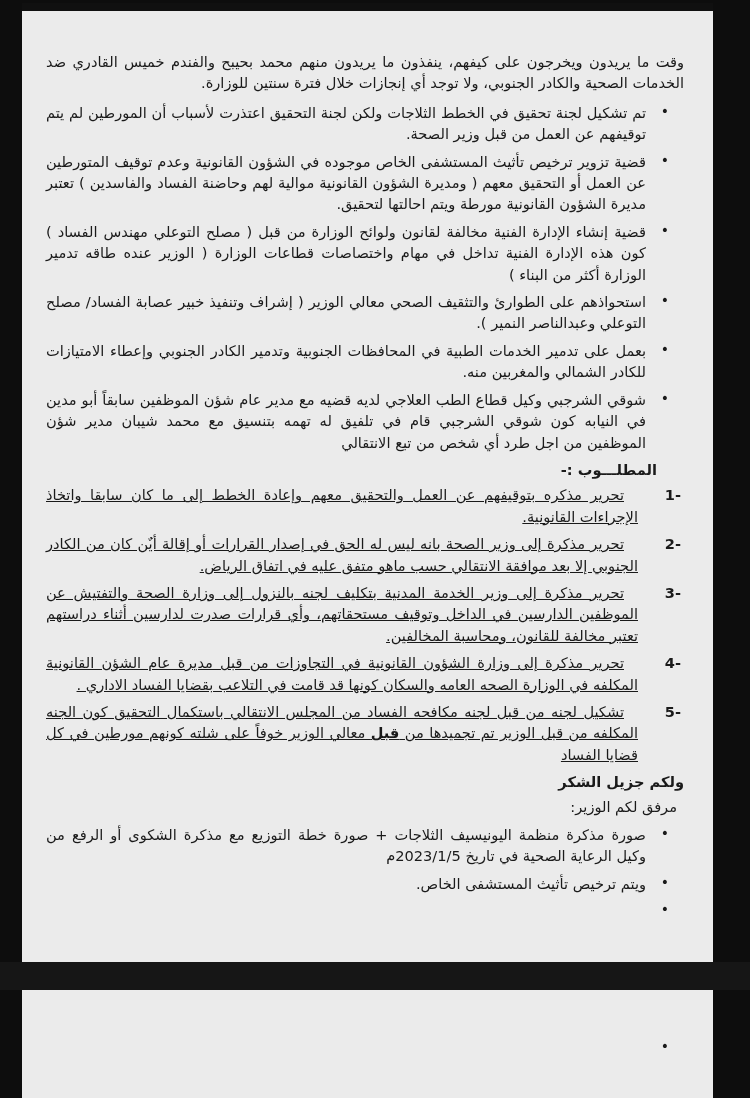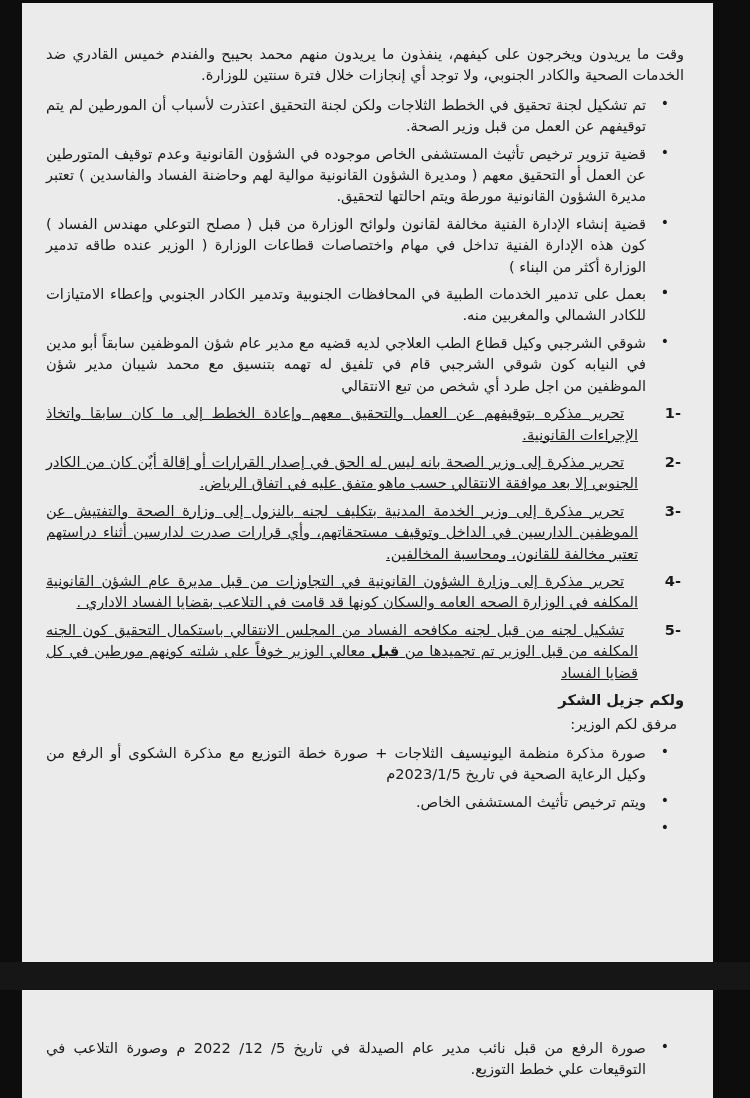--- a/index.html
+++ b/index.html
@@ -15,21 +15,21 @@
     left:22px;
     width:691px;
     background:#ebebeb;
     color:#1a1a1a;
     direction:rtl;
     box-sizing:border-box;
     overflow:hidden;
     font-size:14.6px;
     line-height:21.4px;
   }
-  .page1{top:3px;height:959px;padding:40px 29px 10px 24px;}
+  .page1{top:11px;height:959px;padding:40px 29px 10px 24px;}
   .page2{top:990px;height:108px;padding:47px 29px 0 24px;}
   .sep{position:absolute;top:962px;left:0;width:750px;height:28px;background:#161616;}
   .edge-left{position:absolute;left:0;top:0;width:22px;height:1098px;background:#0d0d0d;}
   .edge-right{position:absolute;right:0;top:0;width:37px;height:1098px;background:#0d0d0d;}
   .edge-top{position:absolute;left:0;top:0;width:750px;height:3px;background:#0d0d0d;}
 
   .para{margin:0 0 8px;text-align:justify;}
   .b-item{position:relative;padding-right:38px;margin:0 0 6px;text-align:justify;}
   .b-item .dot{position:absolute;right:15px;top:-1px;font-size:14px;}
   .matloob{font-weight:bold;margin:1px 27px 4px 0;}
@@ -63,30 +63,32 @@
     <div class="b-item">
       <span class="dot">•</span>
       <span>قضية تزوير ترخيص تأثيث المستشفى الخاص موجوده في الشؤون القانونية وعدم توقيف المتورطين عن العمل أو التحقيق معهم ( ومديرة الشؤون القانونية موالية لهم وحاضنة الفساد والفاسدين ) تعتبر مديرة الشؤون القانونية مورطة ويتم احالتها لتحقيق.</span>
     </div>
     <div class="b-item">
       <span class="dot">•</span>
       <span>قضية إنشاء الإدارة الفنية مخالفة لقانون ولوائح الوزارة من قبل ( مصلح التوعلي مهندس الفساد ) كون هذه الإدارة الفنية تداخل في مهام واختصاصات قطاعات الوزارة ( الوزير عنده طاقه تدمير الوزارة أكثر من البناء )</span>
     </div>
     <div class="b-item">
       <span class="dot">•</span>
+      <span>استحواذهم على الطوارئ والتثقيف الصحي معالي الوزير ( إشراف وتنفيذ خبير عصابة الفساد/ مصلح التوعلي وعبدالناصر النمير ).</span>
     </div>
     <div class="b-item">
       <span class="dot">•</span>
       <span>بعمل على تدمير الخدمات الطبية في المحافظات الجنوبية وتدمير الكادر الجنوبي وإعطاء الامتيازات للكادر الشمالي والمغربين منه.</span>
     </div>
     <div class="b-item">
       <span class="dot">•</span>
       <span>شوقي الشرجبي وكيل قطاع الطب العلاجي لديه قضيه مع مدير عام شؤن الموظفين سابقاً أبو مدين في النيابه كون شوقي الشرجبي قام في تلفيق له تهمه بتنسيق مع محمد شيبان مدير شؤن الموظفين من اجل طرد أي شخص من تبع الانتقالي</span>
     </div>
 
+    <div class="matloob">المطلـــوب :-</div>
 
     <div class="num-item">
       <span class="num">1-</span>
       <span class="txt">تحرير مذكره بتوقيفهم عن العمل والتحقيق معهم وإعادة الخطط إلى ما كان سابقا واتخاذ الإجراءات القانونية.</span>
     </div>
     <div class="num-item">
       <span class="num">2-</span>
       <span class="txt">تحرير مذكرة إلى وزير الصحة بانه ليس له الحق في إصدار القرارات أو إقالة أيٌن كان من الكادر الجنوبي إلا بعد موافقة الانتقالي حسب ماهو متفق عليه في اتفاق الرياض.</span>
     </div>
     <div class="num-item">
@@ -118,16 +120,15 @@
       <span class="dot">•</span>
     </div>
 
   </div>
 
   <div class="sep"></div>
 
   <div class="page page2">
     <div class="b-item">
       <span class="dot">•</span>
-      <span>صورة الرفع من قبل نائب مدير عام الصيدلة في تاريخ 5/ 12/ 2022 م وصورة التلاعب في التوقيعات علي خطط التوزيع.</span>
     </div>
   </div>
 </div>
 
 </body></html>

